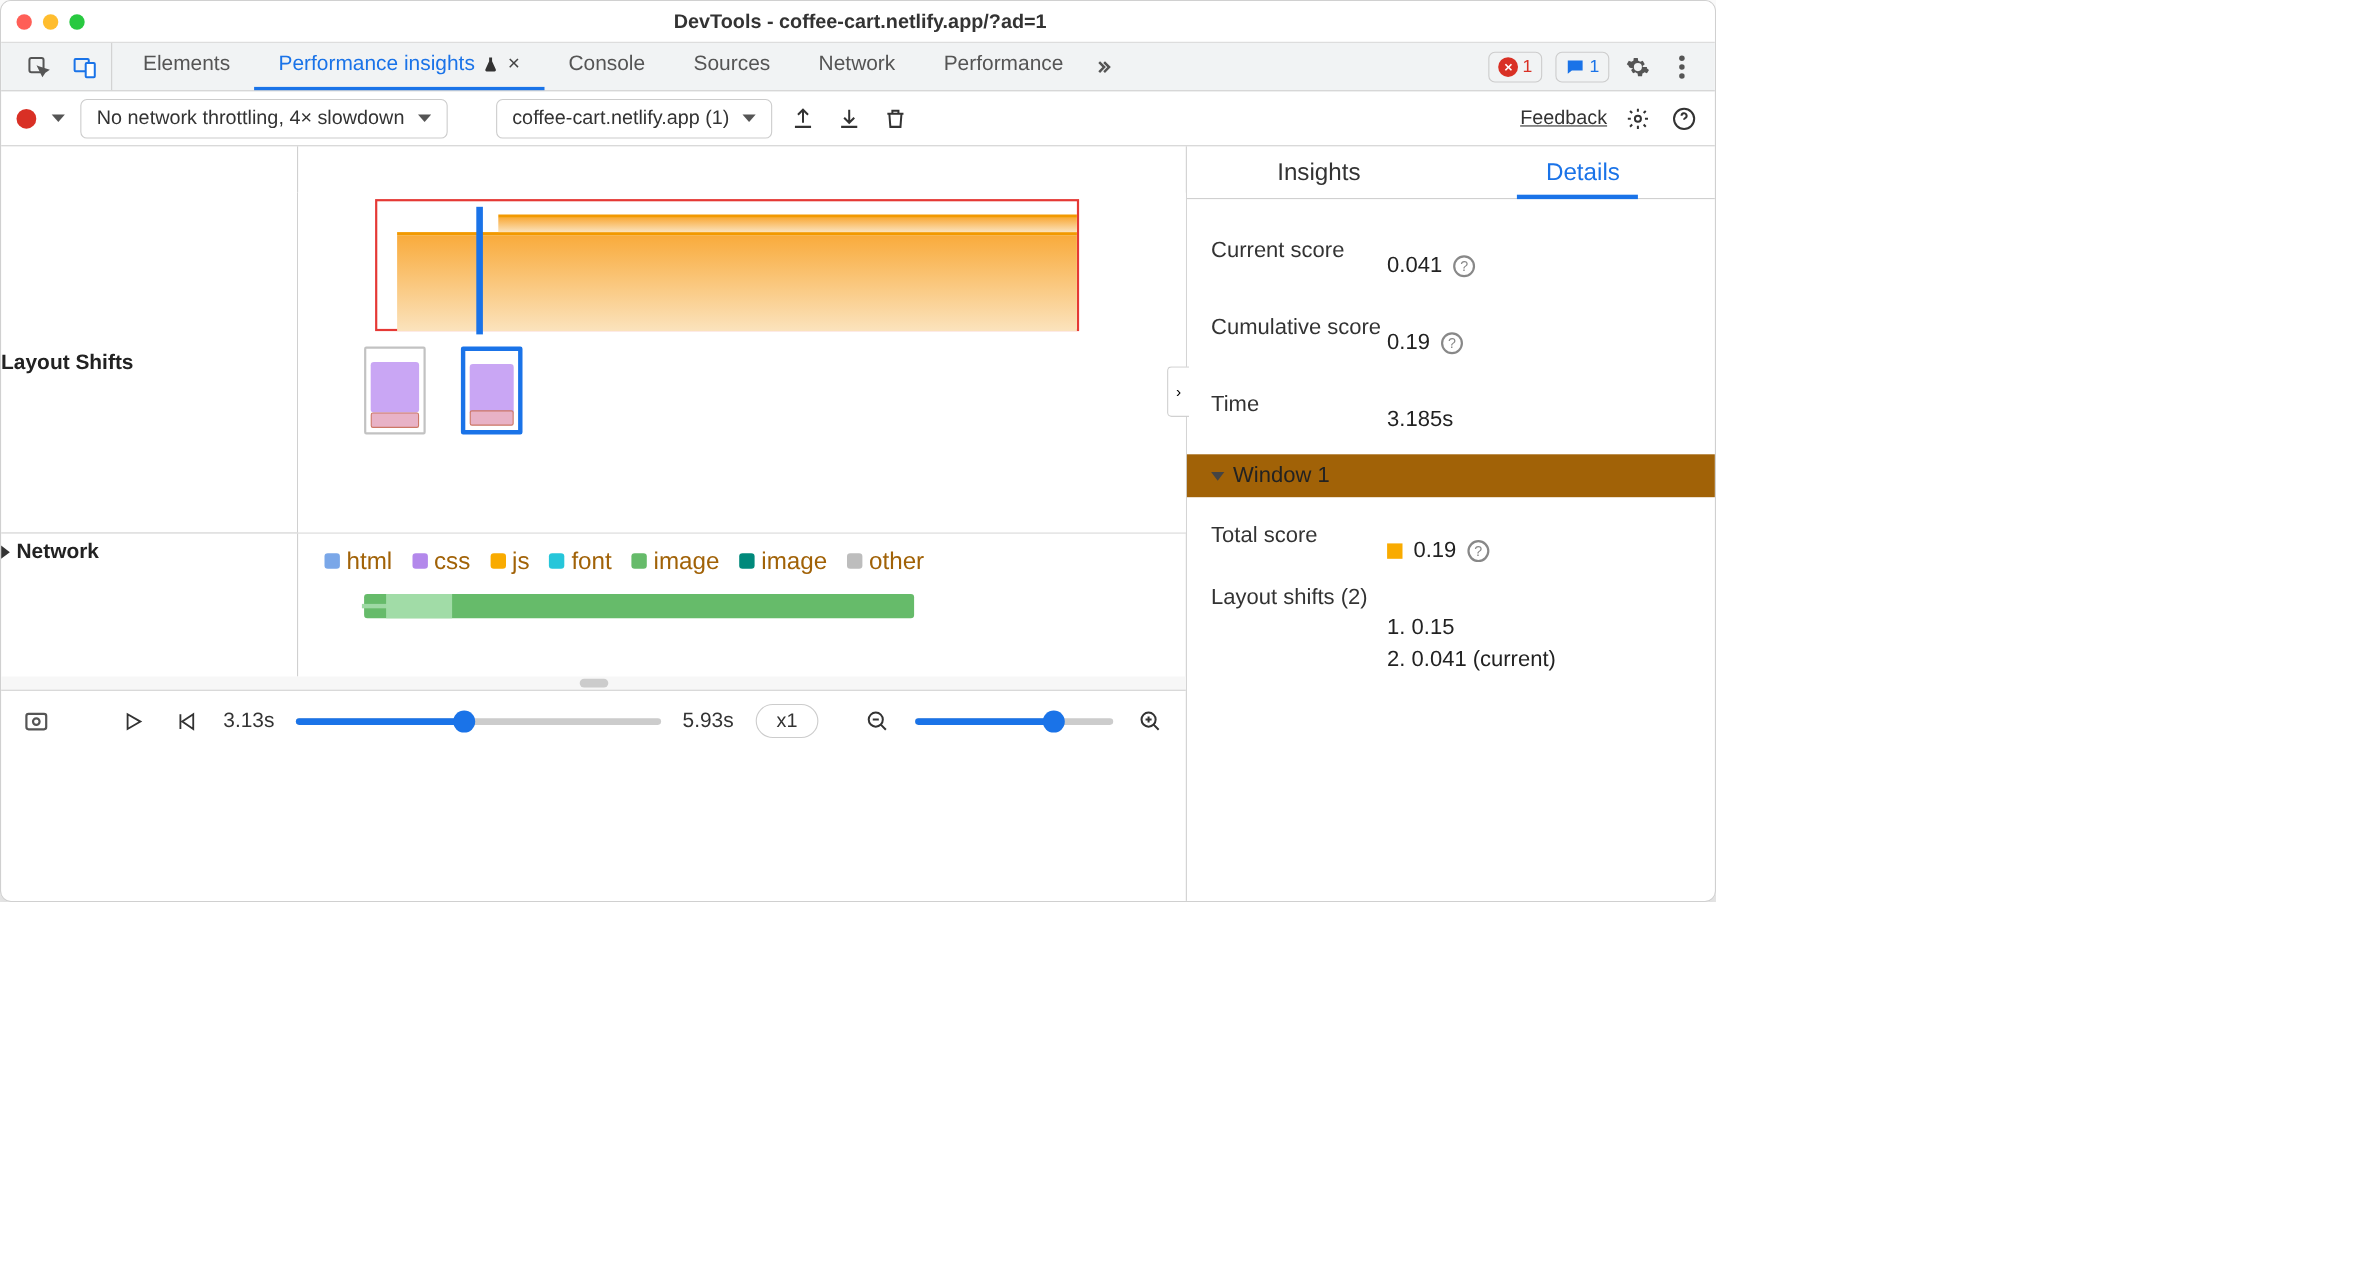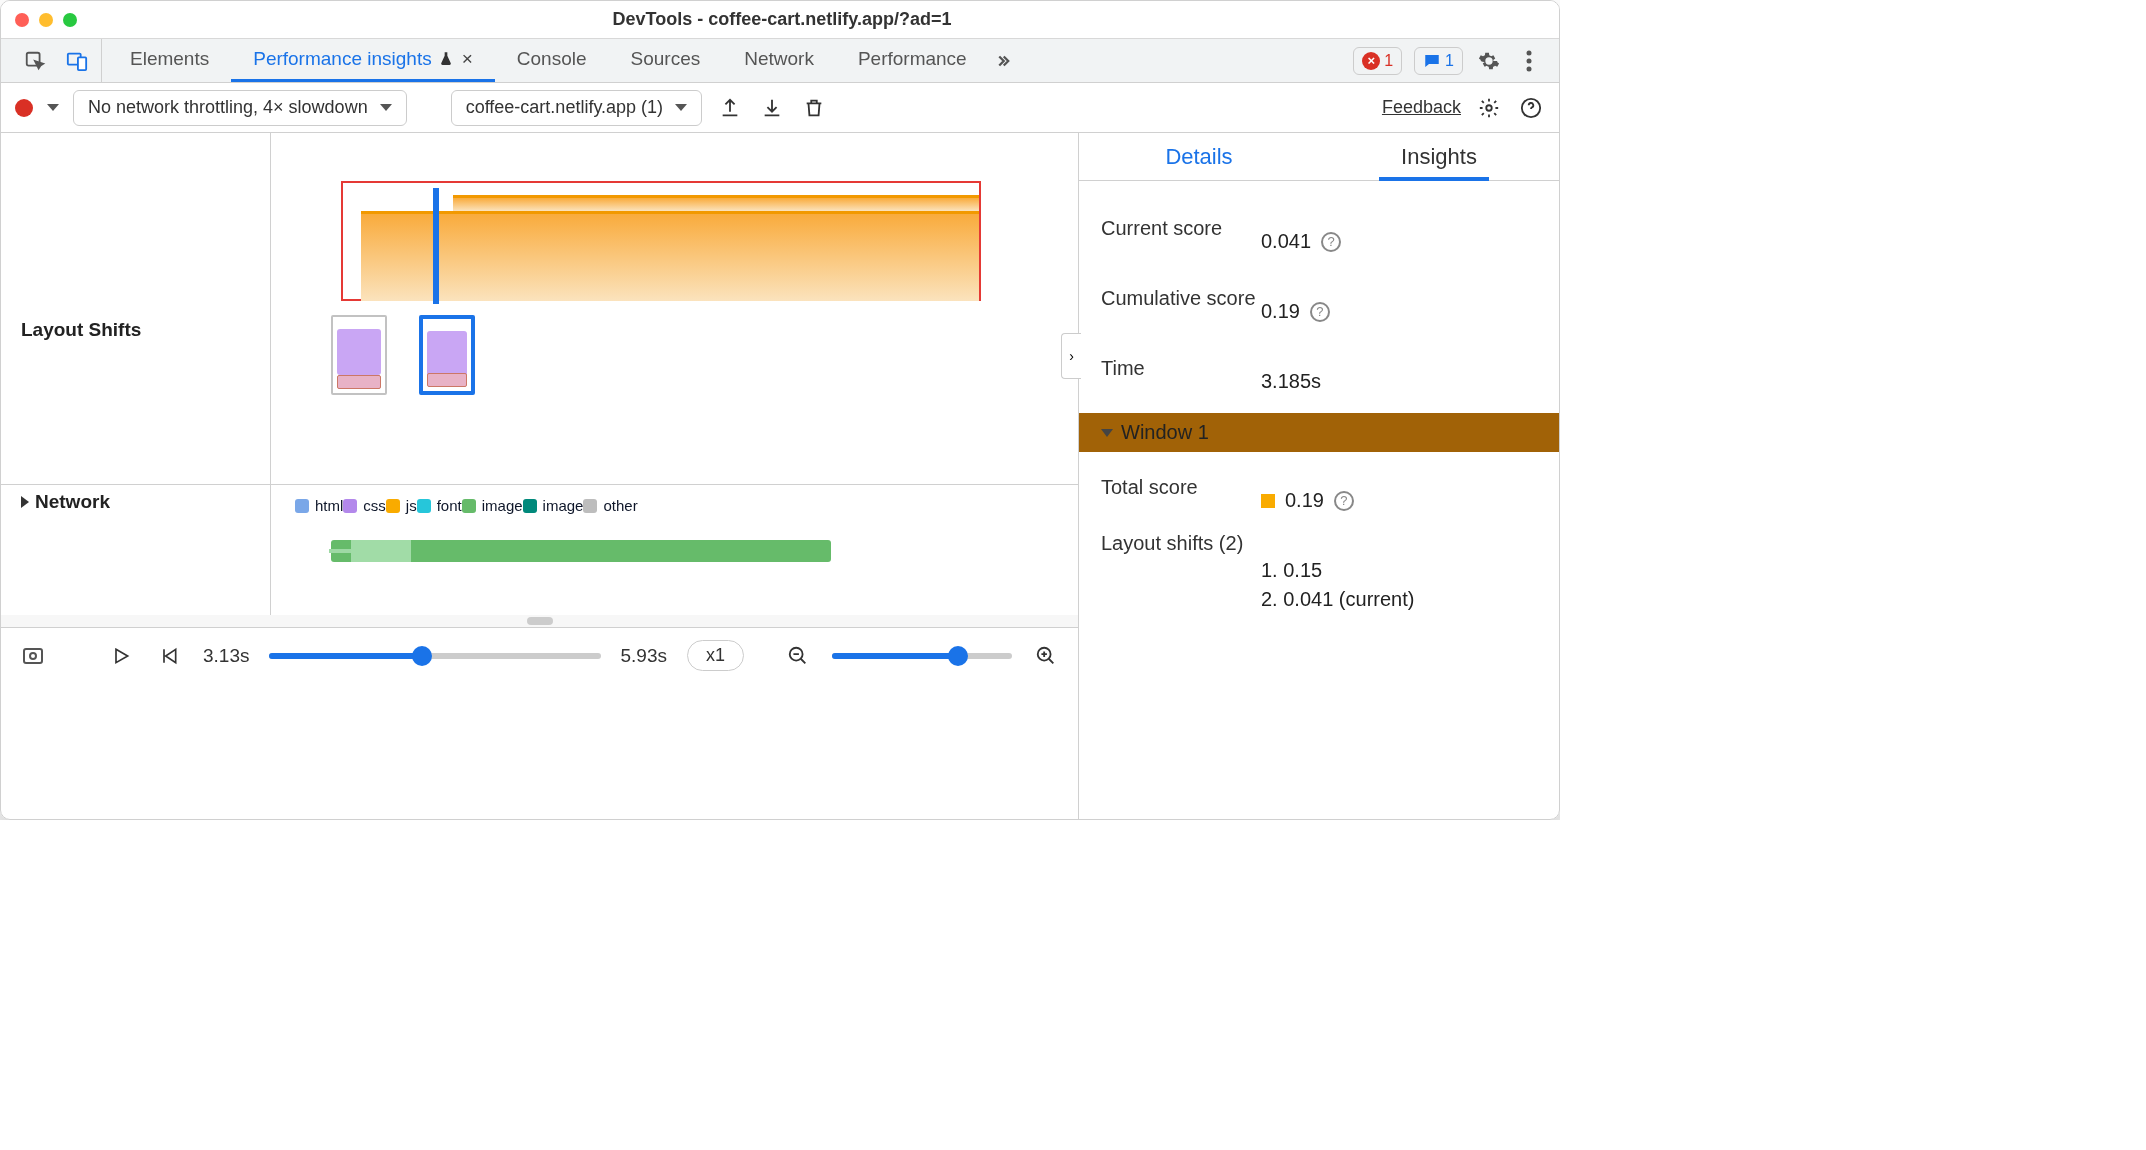--- a/index.html
+++ b/index.html
@@ -36,40 +36,40 @@
 .chev-down { width: 0; height: 0; border-left: 6px solid transparent; border-right: 6px solid transparent; border-top: 7px solid #555; }
 .feedback-link { text-decoration: underline; color: #333; }
 
 
 .main { flex: 1; display: flex; min-height: 0; }
 .timeline-area { flex: 1; display: flex; flex-direction: column; border-right: 1px solid #d0d0d0; min-width: 0; position: relative; }
 .sidepanel { width: 480px; display: flex; flex-direction: column; position: relative; }
 
 
 .ruler-row { display: flex; height: 42px; }
-.track-label { width: 270px; border-right: 1px solid #d0d0d0; display: flex; align-items: center; padding: 0 20px; font-size: 19px; color: #222; }
+.track-label { width: 270px; border-right: 1px solid #d0d0d0; display: flex; align-items: center; padding: 0 0; font-size: 19px; color: #222; }
 .track-content { flex: 1; position: relative; border-bottom: 1px solid #e5e5e5; }
 .tick { position: absolute; top: 8px; border-left: 1px solid #d0d0d0; height: 34px; padding-left: 6px; font-size: 18px; color: #222; }
 
 
 .ls-row { display: flex; height: 310px; border-bottom: 1px solid #d0d0d0; }
 .ls-row .track-label { font-weight: 600; }
 .ls-content { flex: 1; position: relative; background: #fff; }
 .redbox { position: absolute; border: 2px solid #e53935; }
 .orange-block { position: absolute; background: linear-gradient(#f9ab3c, #fbe3bd); border-top: 3px solid #f29900; }
 .blue-playhead { position: absolute; width: 6px; background: #1a73e8; top: 0; bottom: 0; }
 .thumb { position: absolute; width: 56px; height: 80px; background: #fff; border: 2px solid #c2c2c2; border-radius: 2px; overflow: hidden; }
 .thumb.sel { border: 4px solid #1a73e8; }
 .thumb .inner1 { position:absolute; top:12px; left:4px; right:4px; height:46px; background:#c9a6f4; border-radius:3px; }
 .thumb .inner2 { position:absolute; bottom:4px; left:4px; right:4px; height:14px; background:#e8b2c6; border:1px solid #c76; border-radius:2px; }
 
 
 .net-row { display: flex; height: 130px; }
 .net-row .track-label { flex-direction: column; align-items: flex-start; padding-top: 6px; }
-.net-legend { display: flex; flex-wrap: wrap; font-size: 15px; color: #0f172a; padding: 8px 0 0 0; }
+.net-legend { display: flex; flex-wrap: wrap; gap: 18px; font-size: 22px; color: #a16207; padding: 8px 0 0 0; }
 .leg-item { display: flex; align-items: center; gap: 6px; }
 .leg-sw { width: 14px; height: 14px; border-radius: 3px; display: inline-block; }
 .net-hosts { font-size: 18px; color: #333; padding-top: 10px; line-height: 1.8; }
 .net-content { flex: 1; position: relative; }
 .net-bar { position: absolute; height: 22px; border-radius: 3px; }
 
 
 .mini-scroll { height: 12px; background: #f7f7f7; display:flex; justify-content:center; align-items:center; }
 .mini-scroll .pill { width: 26px; height: 8px; background: #ccc; border-radius: 4px; }
 
@@ -341,25 +341,25 @@
               <circle cx="10" cy="10" r="7"></circle>
               <path d="M7 10h6M10 7v6M20 20l-5-5"></path>
             </svg>
         </span>
       </div>
     </div>
 
     <div class="sidepanel">
       <div class="side-caret-btn">›</div>
       <div class="sp-tabs">
+        <div class="sp-tab">
+            <span>Insights</span>
+          </div>
         <div class="sp-tab active">
             <span>Details</span>
-          </div>
-        <div class="sp-tab">
-            <span>Insights</span>
           </div>
       </div>
       <div class="sp-body">
         <div class="sp-row">
           <div class="label">Current score</div>
           <div class="val">
               <span>0.041</span>
               <span class="help-circ">?</span>
             </div>
         </div>

